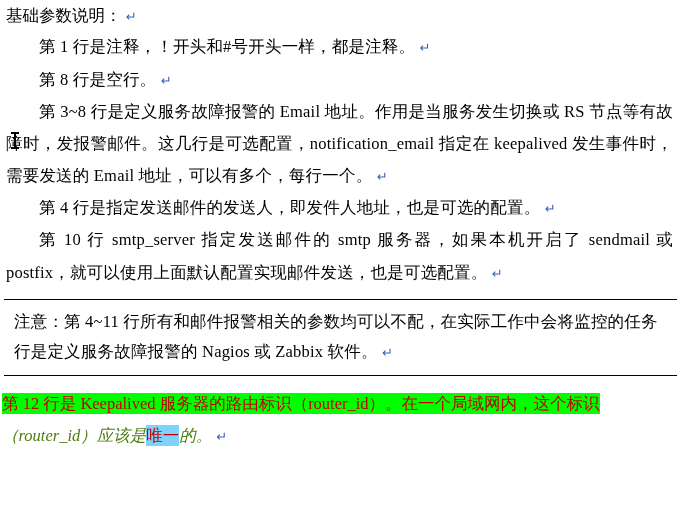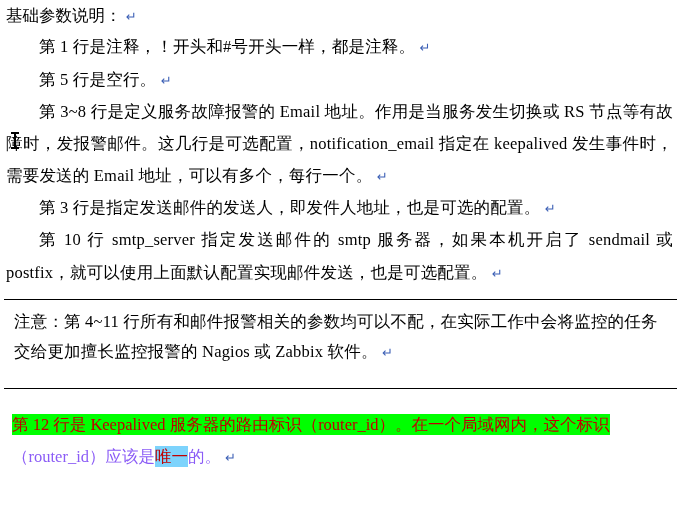--- a/index.html
+++ b/index.html
@@ -61,89 +61,90 @@
     height: 2px;
     background: #000;
   }
   .cursor::before { top: 0; }
   .cursor::after { bottom: 0; }
 
   .note-box {
     margin: 10px 4px 0 4px;
     border-top: 1.3px solid #000;
     border-bottom: 1.3px solid #000;
-    padding: 7px 6px 20px 4px;
+    padding: 7px 6px 7px 4px;
   }
   .note-box .para { line-height: 1.85; }
 
   .hl-block {
-    margin-top: 20px;
-    padding: 0 12px;
+    margin-top: 12px;
+    padding: 0 2px;
   }
   .hl-line {
     font-size: 16.5px;
     line-height: 1.95;
     margin: 0;
   }
   .hl-green {
     background: #00ff00;
     color: #c00000;
     padding: 1px 0;
   }
   .hl-red {
     background: #7dd3fc;
     color: #c00000;
     padding: 1px 0;
   }
   .red-text {
-    color: #8b5cf6;
+    color: #4d7c0f;
+    font-style: italic;
   }
 </style>
 </head>
 <body>
 
 <div class="page">
 
   <div class="cursor"></div>
 
   <div class="heading">
     <span>基础参数说明：</span>
     <span class="pilcrow">↵</span>
   </div>
 
   <div class="para indent">
     <span>第 1 行是注释，！开头和#号开头一样，都是注释。</span>
     <span class="pilcrow">↵</span>
   </div>
 
   <div class="para indent">
-    <span>第 5 行是空行。</span>
+    <span>第 8 行是空行。</span>
     <span class="pilcrow">↵</span>
   </div>
 
   <div class="para indent">
     <span>第 3~8 行是定义服务故障报警的 Email 地址。作用是当服务发生切换或 RS 节点等有故障时，发报警邮件。这几行是可选配置，notification_email 指定在 keepalived 发生事件时，需要发送的 Email 地址，可以有多个，每行一个。</span>
     <span class="pilcrow">↵</span>
   </div>
 
   <div class="para indent">
-    <span>第 3 行是指定发送邮件的发送人，即发件人地址，也是可选的配置。</span>
+    <span>第 4 行是指定发送邮件的发送人，即发件人地址，也是可选的配置。</span>
     <span class="pilcrow">↵</span>
   </div>
 
   <div class="para indent">
     <span>第 10 行 smtp_server 指定发送邮件的 smtp 服务器，如果本机开启了 sendmail 或 postfix，就可以使用上面默认配置实现邮件发送，也是可选配置。</span>
     <span class="pilcrow">↵</span>
   </div>
 
 
   <div class="note-box">
     <div class="para">注意：第 4~11 行所有和邮件报警相关的参数均可以不配，在实际工作中会将监控的任务</div>
     <div class="para">
-      <span>交给更加擅长监控报警的 Nagios 或 Zabbix 软件。</span>
+      <span>行是定义服务故障报警的 Nagios 或 Zabbix 软件。</span>
       <span class="pilcrow">↵</span>
     </div>
   </div>
 
   <div class="hl-block">
     <div class="hl-line">
       <span class="hl-green">第 12 行是 Keepalived 服务器的路由标识（router_id）。在一个局域网内，这个标识</span>
     </div>
     <div class="hl-line">
       <span class="red-text">（router_id）应该是</span><span class="hl-red">唯一</span><span class="red-text">的。</span>

